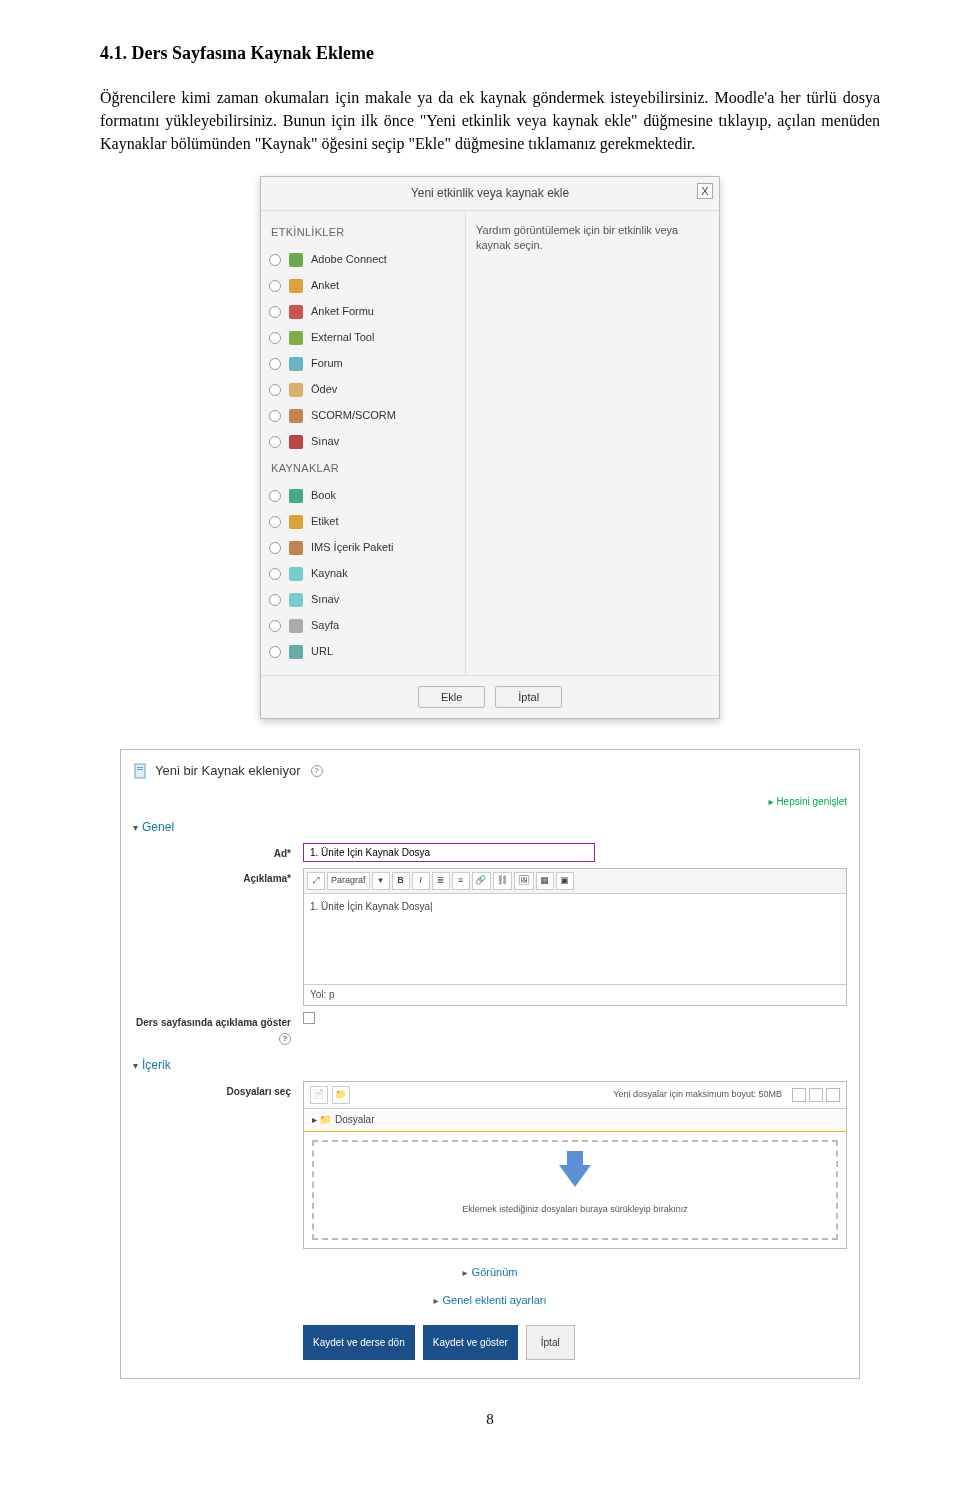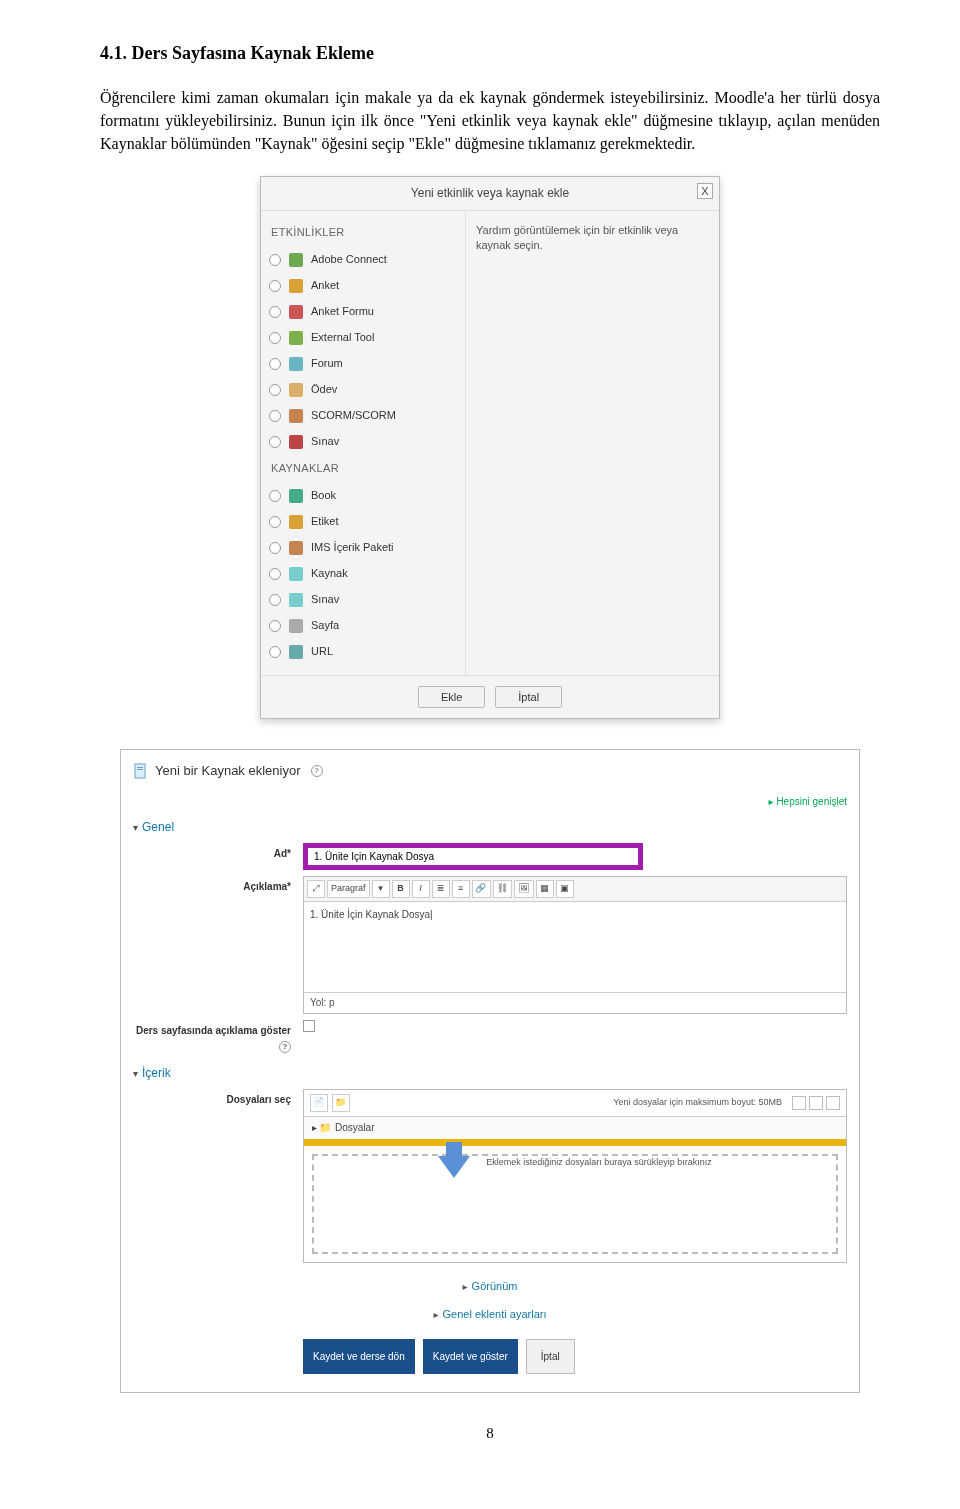--- a/index.html
+++ b/index.html
@@ -146,24 +146,24 @@
     width: 170px;
     text-align: right;
     padding-right: 12px;
     font-size: 10px;
     color: #333;
     padding-top: 4px;
     font-weight: bold;
   }
   .form-row .field { flex: 1; }
   .text-input {
-    border: 5px solid #a21caf;
+    border: 1px solid #a21caf;
     padding: 3px 6px;
     font-size: 10px;
-    width: 340px;
+    width: 292px;
   }
   .rte {
     border: 1px solid #bbb;
   }
   .rte-toolbar {
     display: flex;
     gap: 2px;
     padding: 3px;
     border-bottom: 1px solid #ccc;
     background: #f5f5f5;
@@ -219,30 +219,30 @@
   }
   .file-top .tools { display:flex; gap:4px; }
   .file-top .tools .tbtn {
     width:18px;height:18px;border:1px solid #ccc;background:#fff;
     display:flex;align-items:center;justify-content:center;font-size:9px;
   }
   .file-top .maxsize { font-size:9px; color:#555; }
   .file-path {
     padding: 4px 8px;
     font-size: 10px;
-    border-bottom: 7px solid #eab308;
+    border-bottom: 1px solid #eab308;
     background: #fafafa;
   }
   .file-drop {
     height: 100px;
     border: 2px dashed #bbb;
     margin: 8px;
     display: flex;
-    flex-direction: row;
-    align-items: flex-start;
+    flex-direction: column;
+    align-items: center;
     justify-content: center;
     gap: 16px;
   }
   .arrow-down {
     width: 0; height: 0;
     border-left: 16px solid transparent;
     border-right: 16px solid transparent;
     border-top: 22px solid #5b8fd6;
     position: relative;
   }

